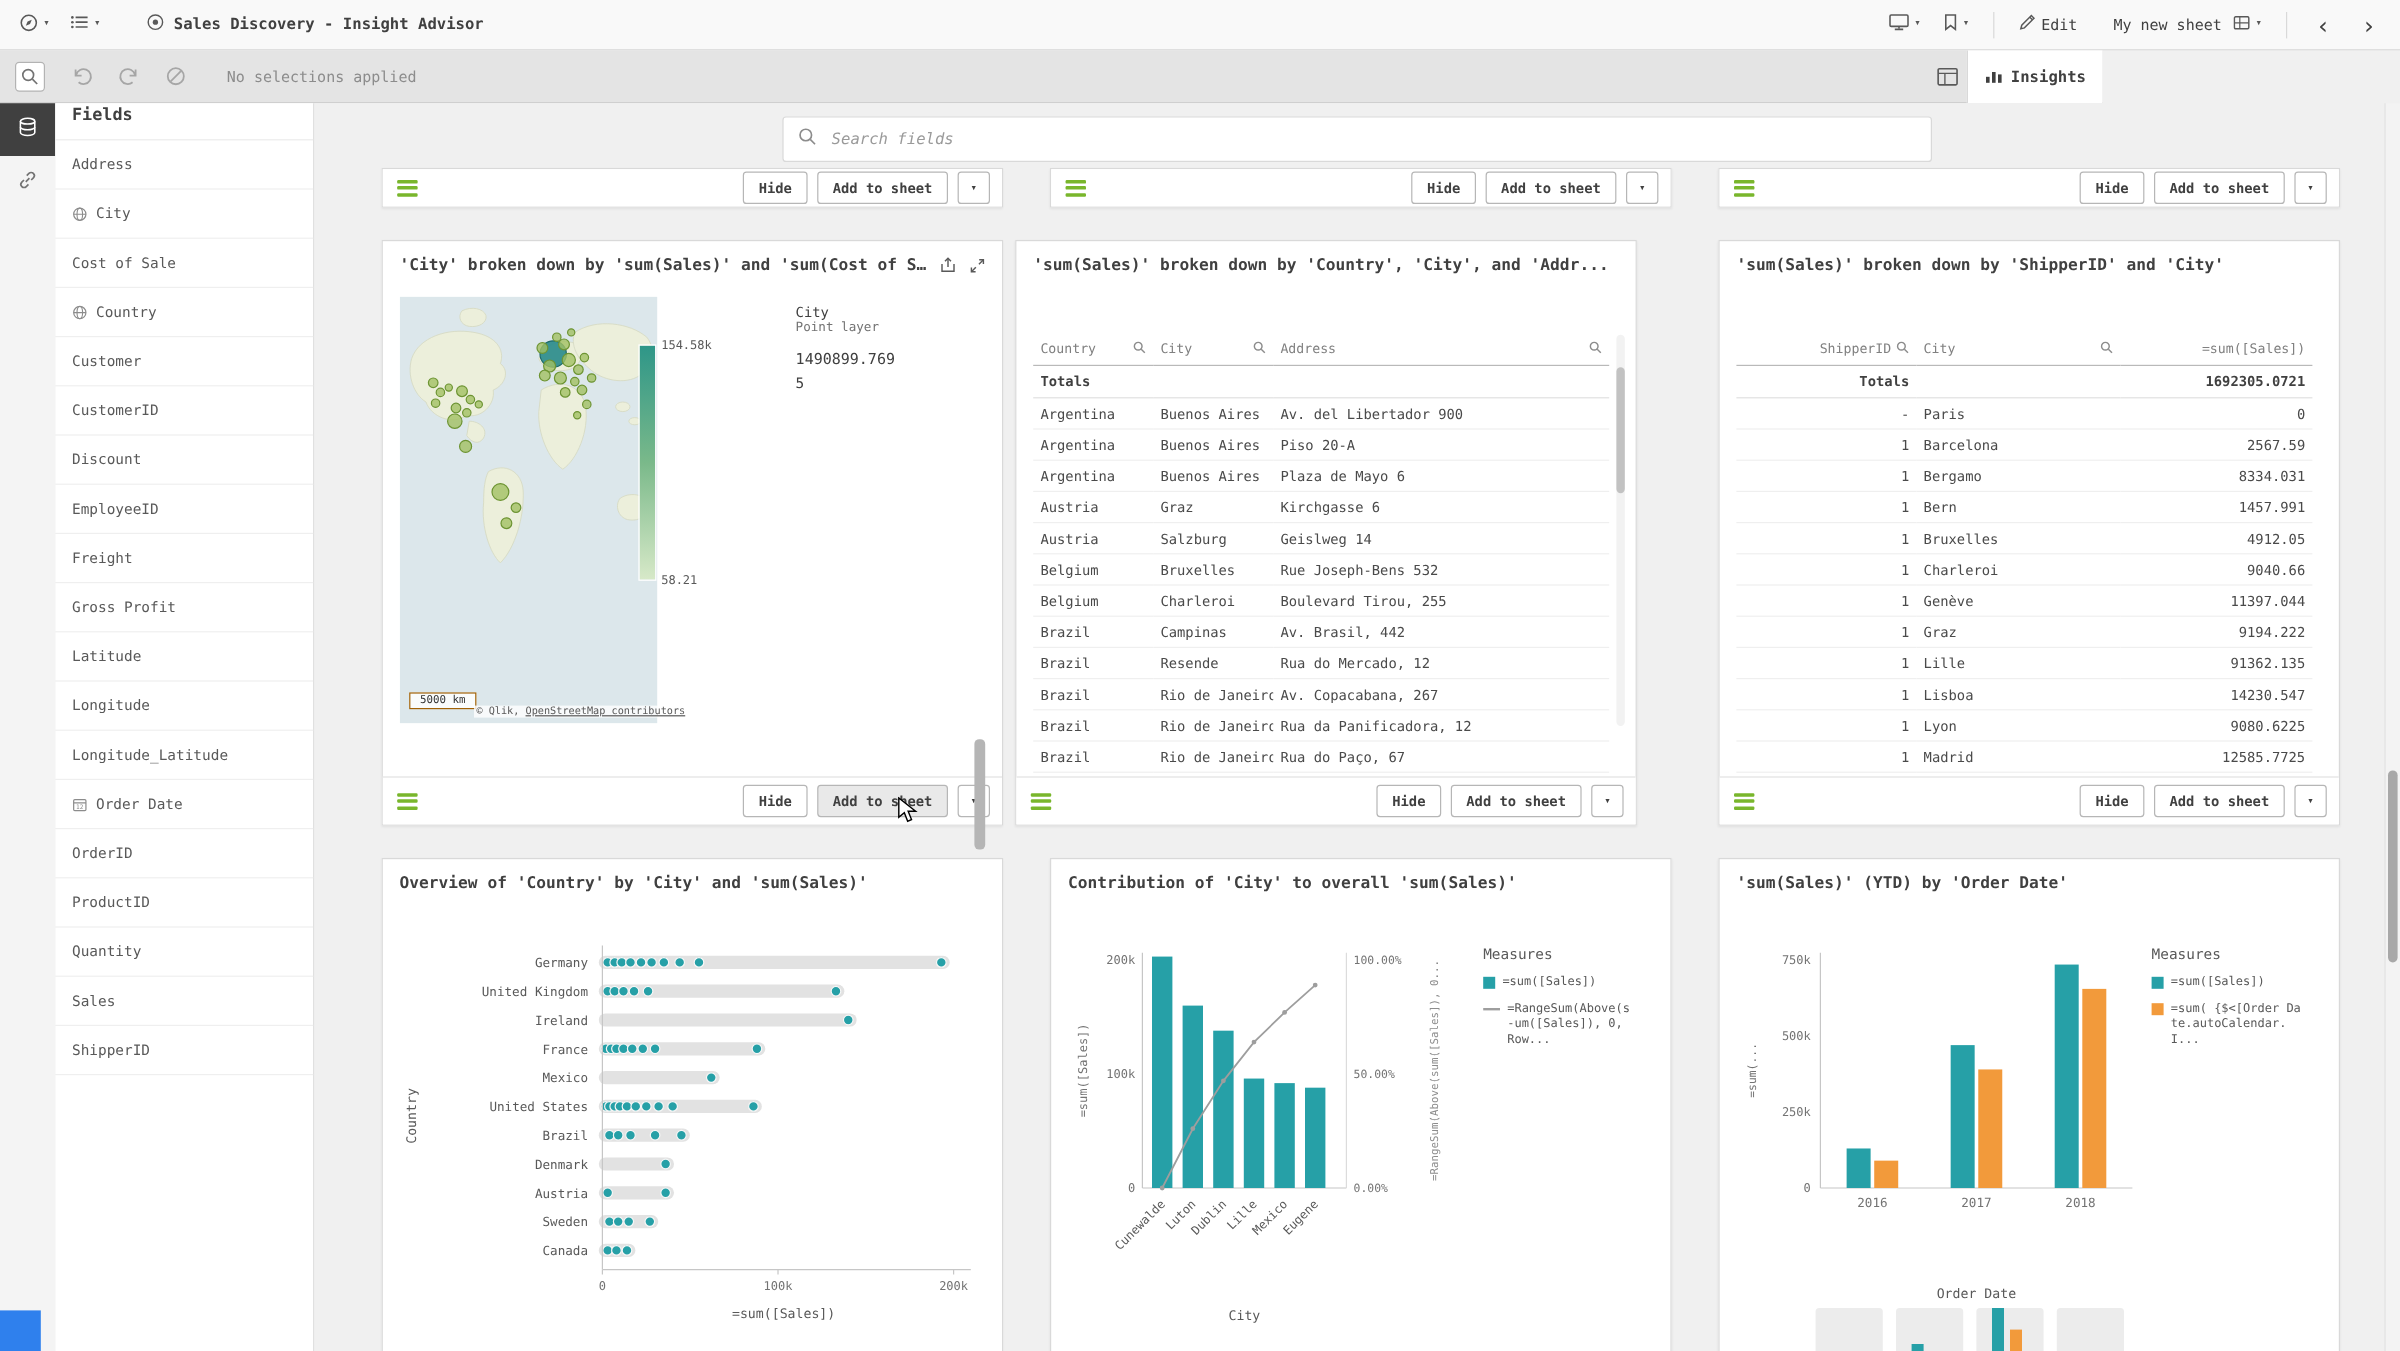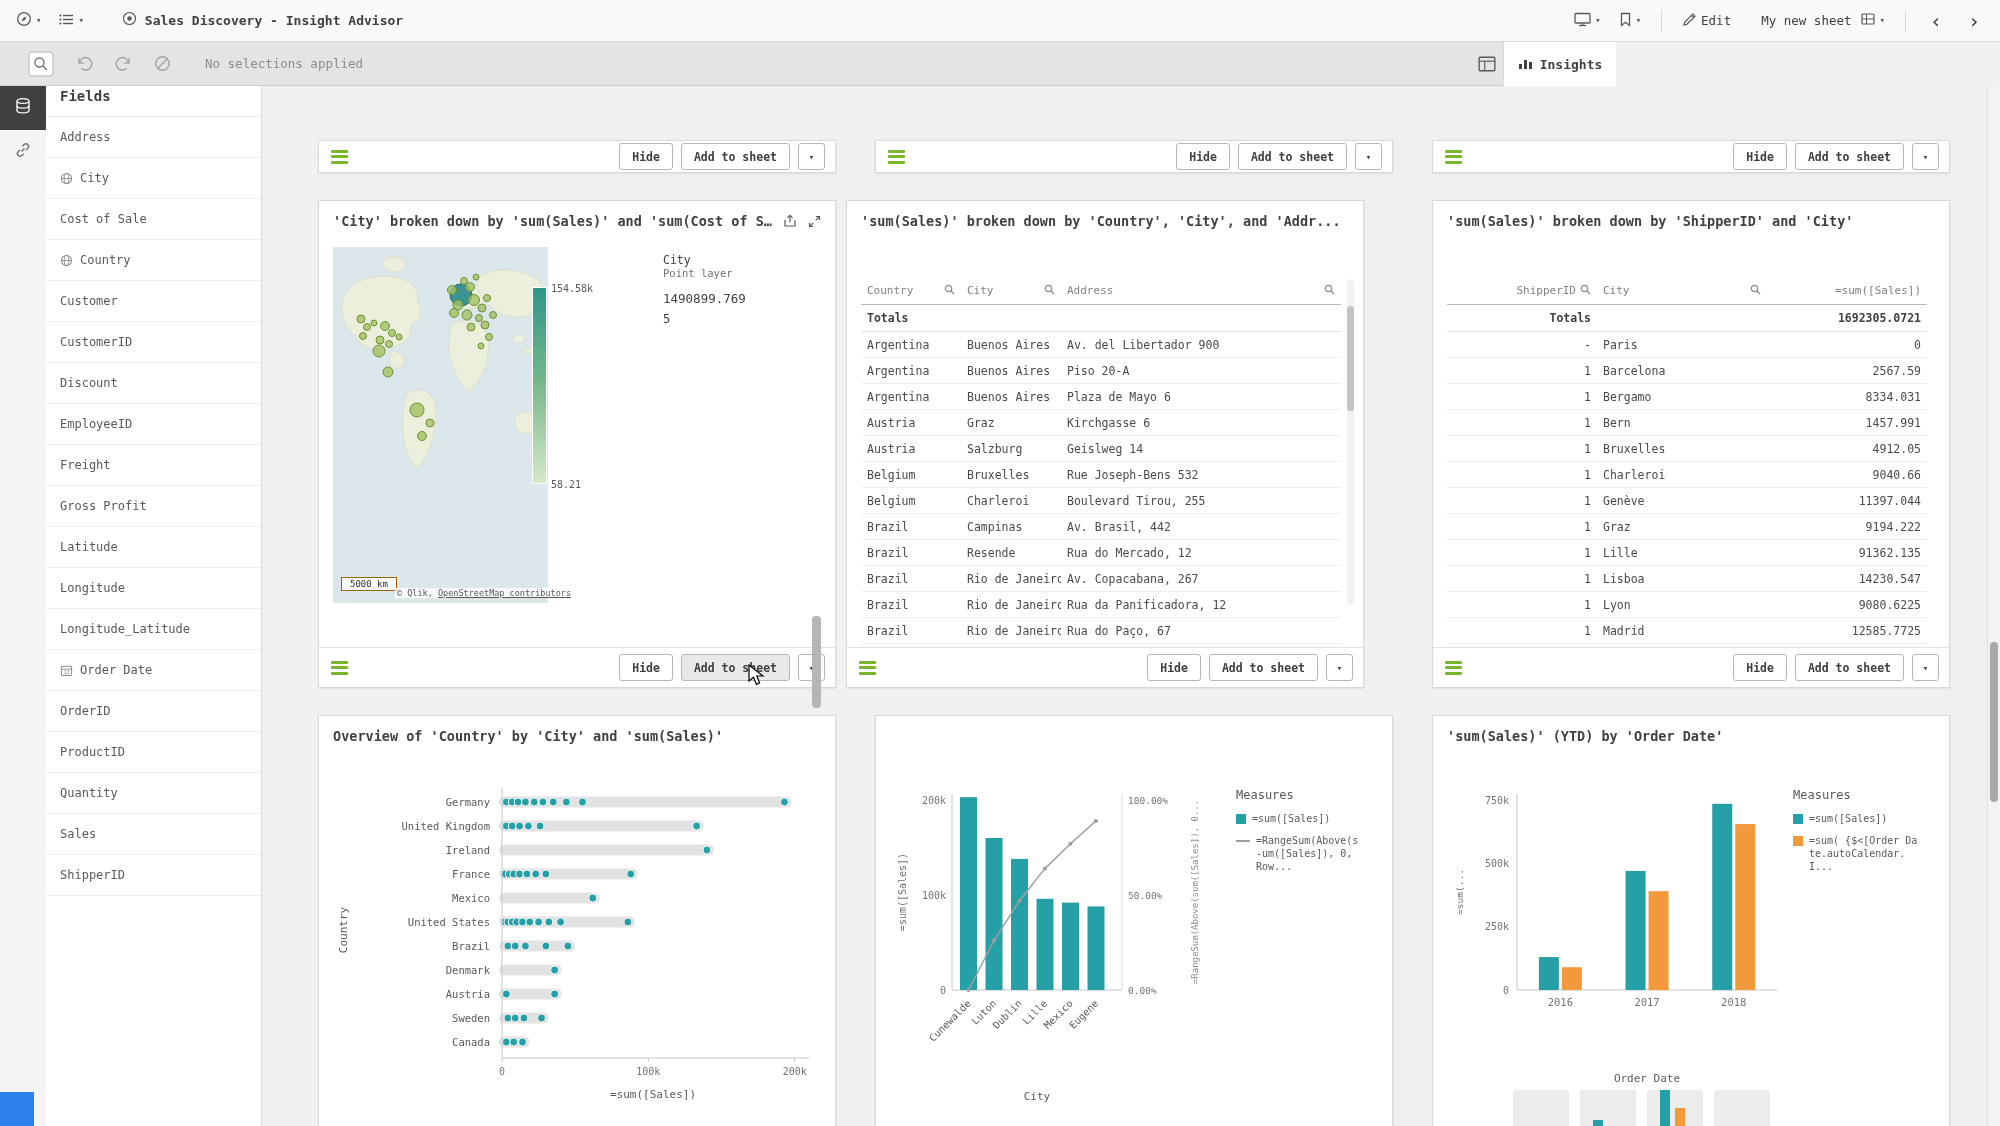--- a/index.html
+++ b/index.html
@@ -10,22 +10,22 @@
     display:flex;align-items:center;justify-content:space-between;padding:0 10px;box-sizing:border-box;}
   .tb-group{display:flex;align-items:center;gap:6px;}
   .tb-btn{display:flex;align-items:center;gap:4px;background:none;border:none;padding:4px 6px;cursor:pointer;font-family:inherit;}
   .caret{font-size:9px;color:#595959;line-height:1;}
   .app-title-wrap{display:flex;align-items:center;gap:8px;margin-left:26px;}
   .app-title{font-size:13px;font-weight:700;color:#404040;}
   .tb-sep{width:1px;height:22px;background:#d9d9d9;margin:0 8px;}
   .tb-label{font-size:12.5px;color:#404040;}
   .nav-chev{font-size:20px;color:#404040;background:none;border:none;padding:0 10px;cursor:pointer;line-height:1;font-family:inherit;}
   
-  .selbar{position:absolute;left:0;top:42px;width:1616px;height:44px;background:#e4e4e4;border-bottom:1px solid #cfcfcf;
-    display:flex;align-items:center;padding:16px;box-sizing:border-box;}
+  .selbar{position:absolute;left:0;top:42px;width:1752px;height:44px;background:#e4e4e4;border-bottom:1px solid #cfcfcf;
+    display:flex;align-items:center;padding:0;box-sizing:border-box;}
   .sel-left{display:flex;align-items:center;gap:20px;padding-left:12px;}
   .sel-status{font-size:12.5px;color:#8c8c8c;margin-left:14px;}
   .sel-right{position:absolute;right:120px;top:0;height:44px;display:flex;align-items:center;}
   .insights-tab{position:absolute;right:0;top:0;width:112px;height:44px;background:#fff;border-left:1px solid #d9d9d9;
     display:flex;align-items:center;justify-content:center;gap:7px;cursor:pointer;}
   .insights-label{font-size:13px;font-weight:700;color:#404040;}
   .icon-btn{background:none;border:none;padding:0;display:flex;align-items:center;cursor:pointer;}
   
   .leftstrip{position:absolute;left:0;top:86px;width:46px;bottom:0;background:#f4f4f4;border-right:1px solid #d9d9d9;}
   .strip-btn{width:46px;height:44px;display:flex;align-items:center;justify-content:center;cursor:pointer;}
@@ -322,20 +322,27 @@
           <span class="f-label">Sales</span>
         </div>
         <div class="field-item">
           <span class="f-label">ShipperID</span>
         </div>
       </div>
   </aside>
 
   <div class="mainbg"></div>
 
+  <div class="searchbox">
+    <span><svg width="16" height="16" viewBox="0 0 16 16">
+          <circle cx="6.5" cy="6.5" r="4.8" fill="none" stroke="#8c8c8c" stroke-width="1.4"></circle>
+          <line x1="10.2" y1="10.2" x2="14.2" y2="14.2" stroke="#8c8c8c" stroke-width="1.4"></line>
+        </svg></span>
+    <input type="text" placeholder="Search fields" style="">
+  </div>
 
   <section class="card partial" style="left:318px">
       <div class="card-footer">
         <button class="menu-btn"><span class="hb"><i></i><i></i><i></i></span></button>
         <div class="spacer"></div>
         <button class="btn">Hide</button>
         <button class="btn add">Add to sheet</button>
         <button class="btn caret-btn">▾</button>
       </div>
     </section>
@@ -685,20 +692,23 @@
         <text x="169" y="315" font-size="10" fill="#737373" text-anchor="middle" font-family="DejaVu Sans Mono, monospace">0</text>
         <line x1="315.3414634146342" y1="298" x2="315.3414634146342" y2="302" stroke="#c6c6c6"></line>
         <text x="315.3414634146342" y="315" font-size="10" fill="#737373" text-anchor="middle" font-family="DejaVu Sans Mono, monospace">100k</text>
         <line x1="461.6829268292683" y1="298" x2="461.6829268292683" y2="302" stroke="#c6c6c6"></line>
         <text x="461.6829268292683" y="315" font-size="10" fill="#737373" text-anchor="middle" font-family="DejaVu Sans Mono, monospace">200k</text>
         <text x="320" y="338" font-size="11" fill="#595959" text-anchor="middle" font-family="DejaVu Sans Mono, monospace">=sum([Sales])</text>
       </svg>
   </section>
 
   <section class="card" id="card-pareto" style="left:875px;top:715px;height:520px">
+    <div class="card-head">
+        <div class="card-title">Contribution of 'City' to overall 'sum(Sales)'</div>
+      </div>
     <svg id="chart-pareto" class="chartsvg" width="345" height="420" viewBox="0 0 345 420">
         <text x="16" y="132" font-size="10" fill="#737373" text-anchor="middle" font-family="DejaVu Sans Mono, monospace" transform="rotate(-90 16 132)">=sum([Sales])</text>
         <line x1="62" y1="34" x2="62" y2="230" stroke="#c6c6c6"></line>
         <line x1="62" y1="230" x2="232" y2="230" stroke="#c6c6c6"></line>
         <line x1="232" y1="34" x2="232" y2="230" stroke="#dcdcdc"></line>
         <text x="56" y="233.5" font-size="10" fill="#737373" text-anchor="end" font-family="DejaVu Sans Mono, monospace">0</text>
         <text x="56" y="138.5" font-size="10" fill="#737373" text-anchor="end" font-family="DejaVu Sans Mono, monospace">100k</text>
         <text x="56" y="43.5" font-size="10" fill="#737373" text-anchor="end" font-family="DejaVu Sans Mono, monospace">200k</text>
         <text x="238" y="233.5" font-size="9.5" fill="#737373" text-anchor="start" font-family="DejaVu Sans Mono, monospace">0.00%</text>
         <text x="238" y="138.5" font-size="9.5" fill="#737373" text-anchor="start" font-family="DejaVu Sans Mono, monospace">50.00%</text>

